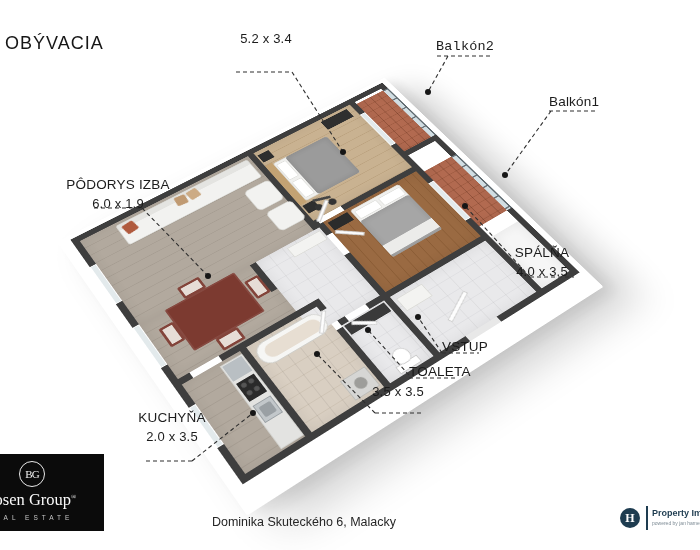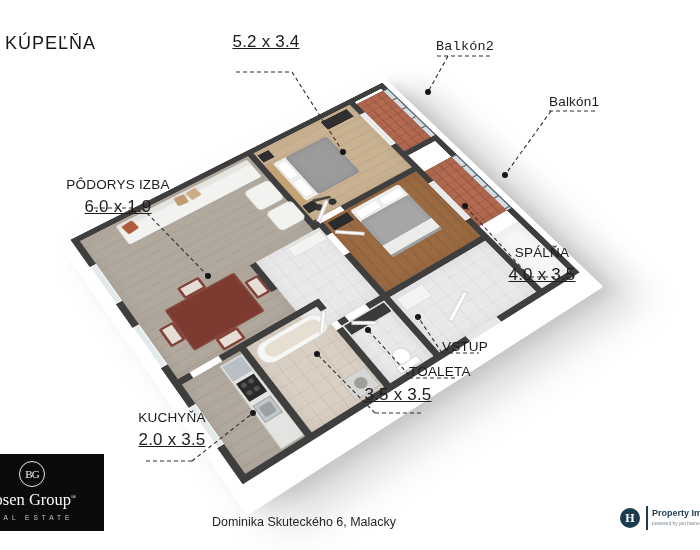--- a/index.html
+++ b/index.html
@@ -34,21 +34,21 @@
   .rail{position:absolute;background:
       repeating-linear-gradient(to bottom,rgba(90,100,106,.9) 0 2px,rgba(201,216,222,.85) 2px 20px);
       border-right:2px solid #5f6a70;box-sizing:border-box;}
   .furn{position:absolute;box-sizing:border-box;}
   .white-f{background:#f2f2f0;border:1px solid #d9d9d5;border-radius:3px;}
   .door{position:absolute;background:#fdfdfd;border:1px solid #c9c9c9;box-sizing:border-box;}
   
   .lbl{position:absolute;z-index:12;text-align:center;line-height:1.4;color:#1c1c1c;
        font-size:13px;letter-spacing:.2px;white-space:nowrap;}
   .lbl .nm{font-size:13.5px;}
-  .lbl .dm{font-size:17px;text-decoration:underline;}
+  .lbl .dm{font-size:13px;}
   #title{position:absolute;left:5px;top:33px;font-size:18px;letter-spacing:1px;
          color:#161616;z-index:12;}
   #address{position:absolute;left:0;top:515px;width:608px;text-align:center;
            font-size:12.5px;color:#262626;z-index:12;}
   #leaders{position:absolute;left:0;top:0;z-index:11;pointer-events:none;}
   
   #agency{position:absolute;left:-44px;top:454px;width:148px;height:77px;background:#0b0b0b;
           z-index:13;text-align:center;color:#fff;}
   #agency .ring{position:absolute;left:63px;top:7px;width:24px;height:24px;border:1px solid #e9e9e9;
           border-radius:50%;font-family:"Liberation Serif",serif;font-size:11px;line-height:24px;
@@ -213,21 +213,21 @@
     <circle cx="505" cy="175" r="3"></circle>
     <circle cx="208" cy="276" r="3"></circle>
     <circle cx="465" cy="206" r="3"></circle>
     <circle cx="418" cy="317" r="3"></circle>
     <circle cx="368" cy="330" r="3"></circle>
     <circle cx="317" cy="354" r="3"></circle>
     <circle cx="253" cy="413" r="3"></circle>
   </g>
 </svg>
 
-<div id="title">KÚPEĽŇA</div>
+<div id="title">OBÝVACIA</div>
 
 <div class="lbl" style="left:198px;top:30px;width:136px;">
   <div class="dm">5.2 x 3.4</div>
 </div>
 <div class="lbl" style="left:436px;top:38px;font-family:Liberation Mono, monospace;">
   <div class="nm">Balkón2</div>
 </div>
 <div class="lbl" style="left:549px;top:93px;">
   <div class="nm">Balkón1</div>
 </div>

